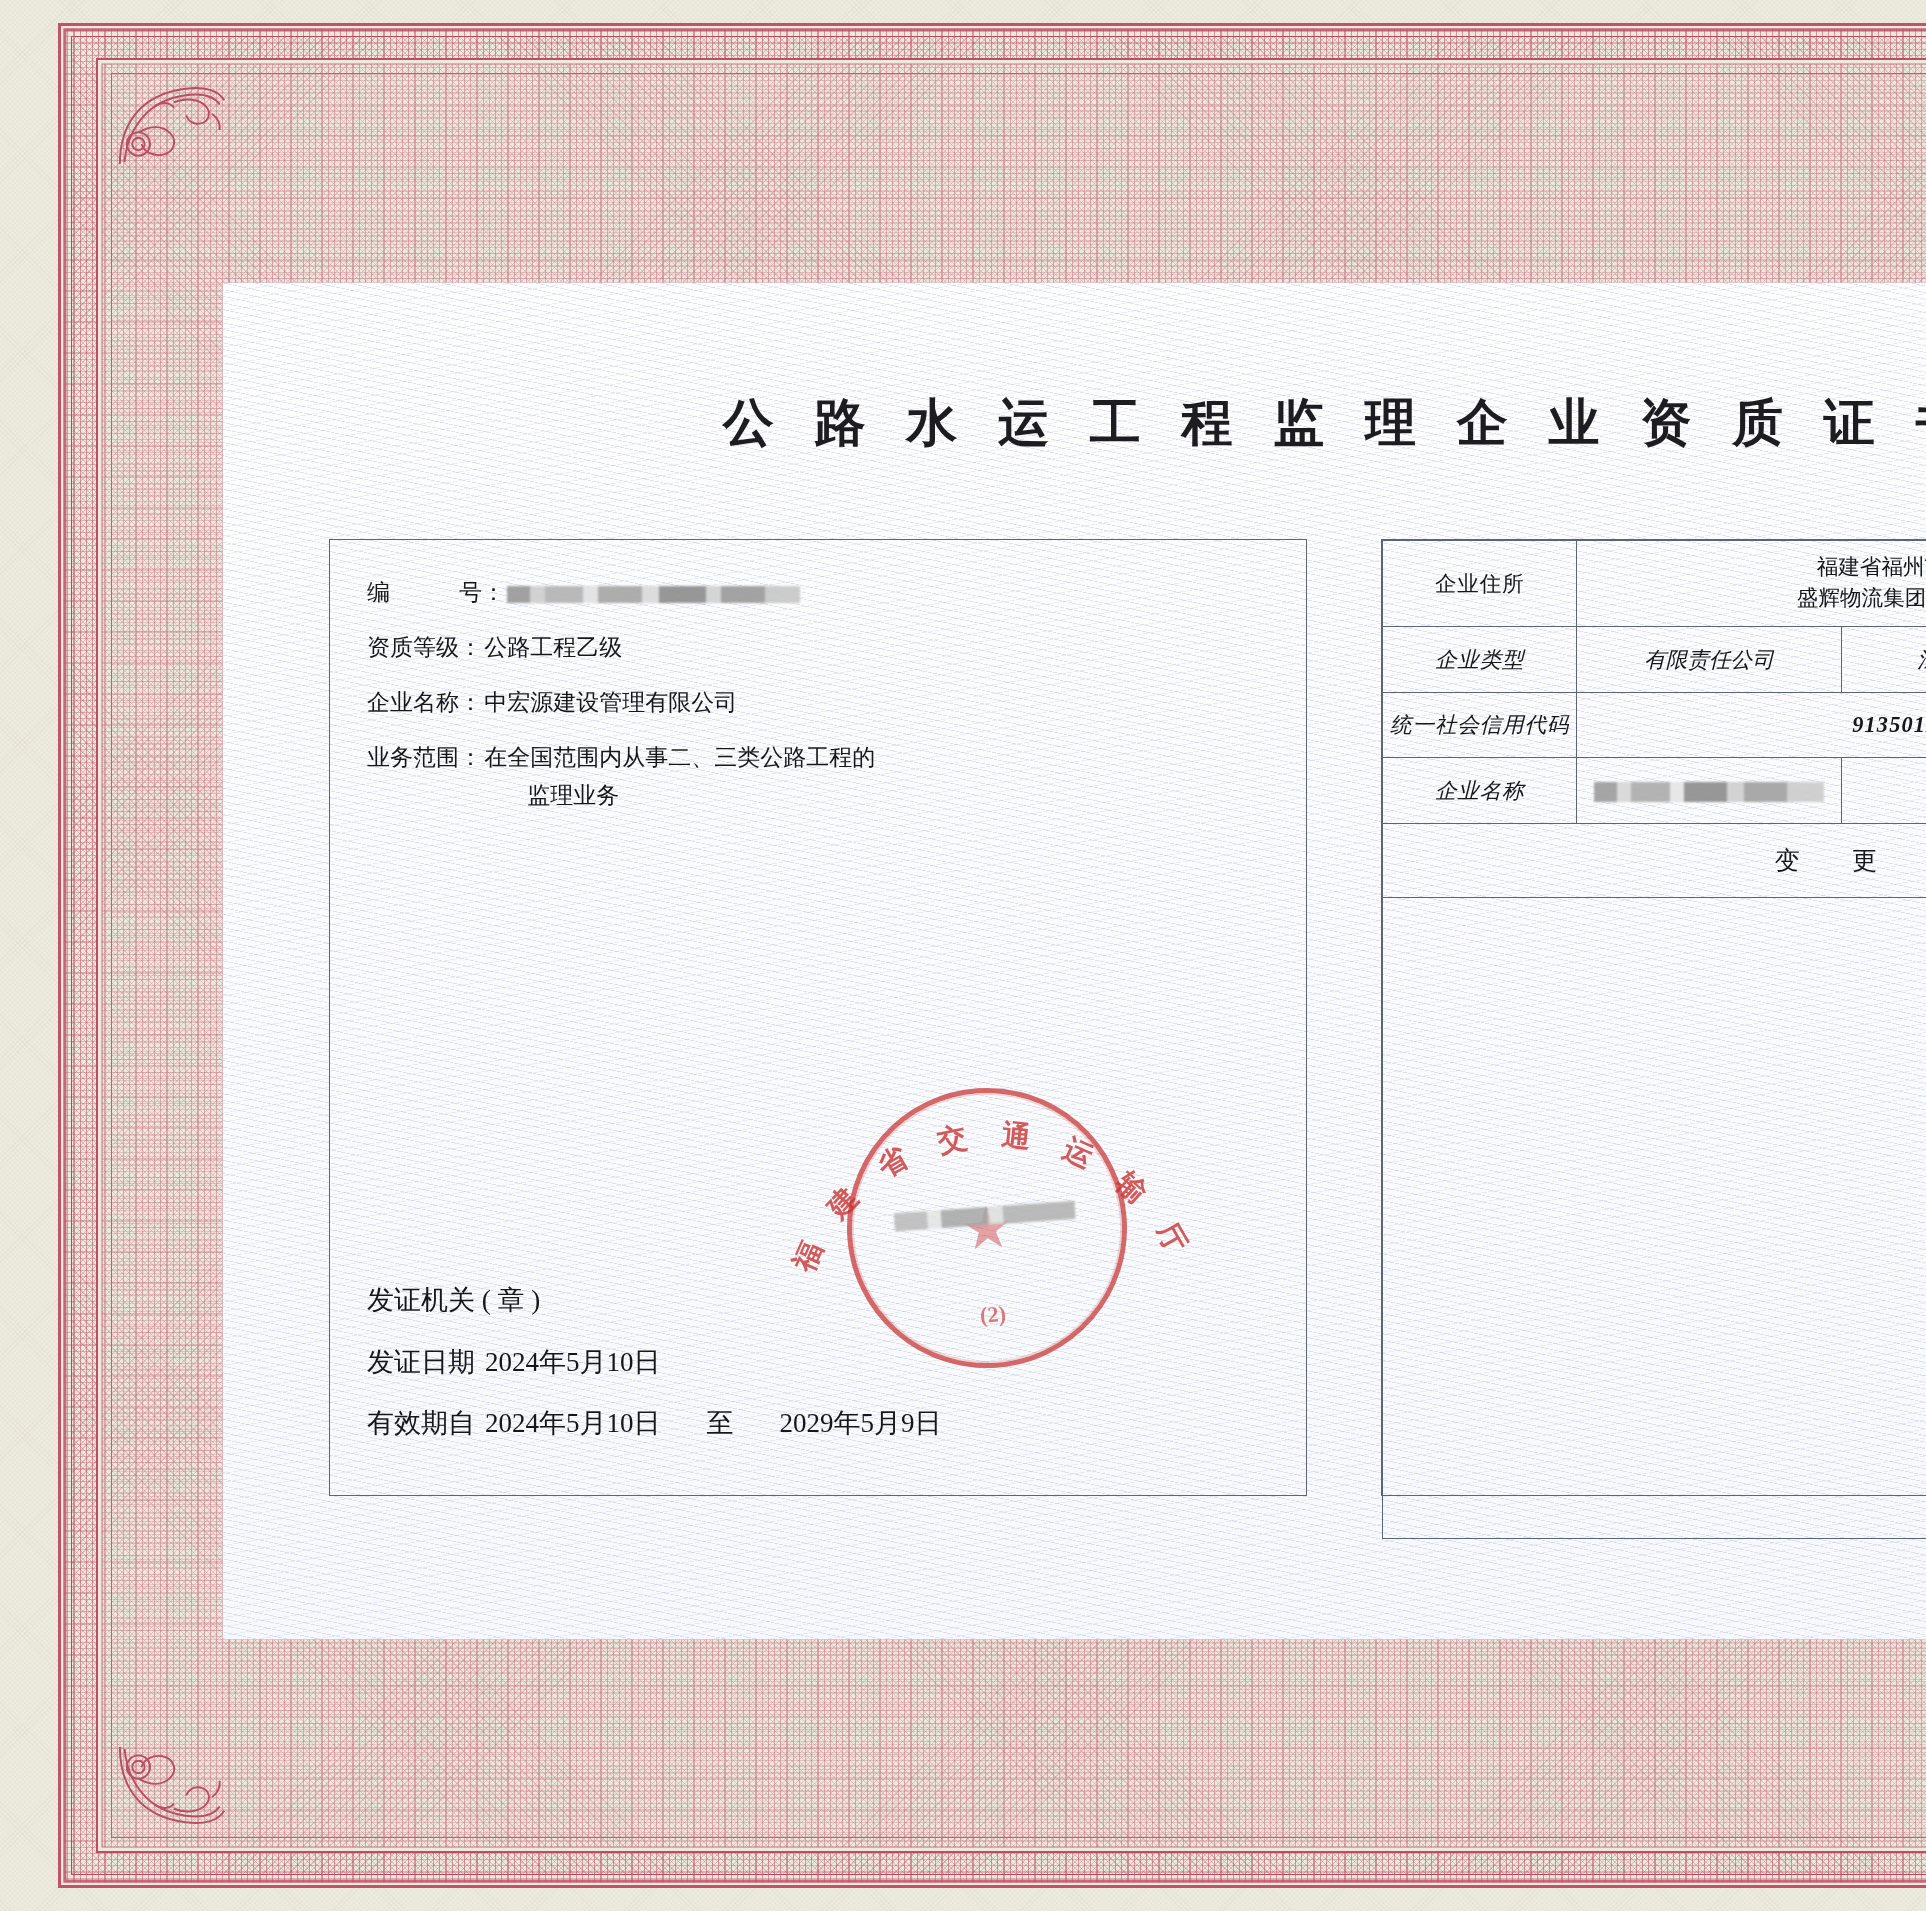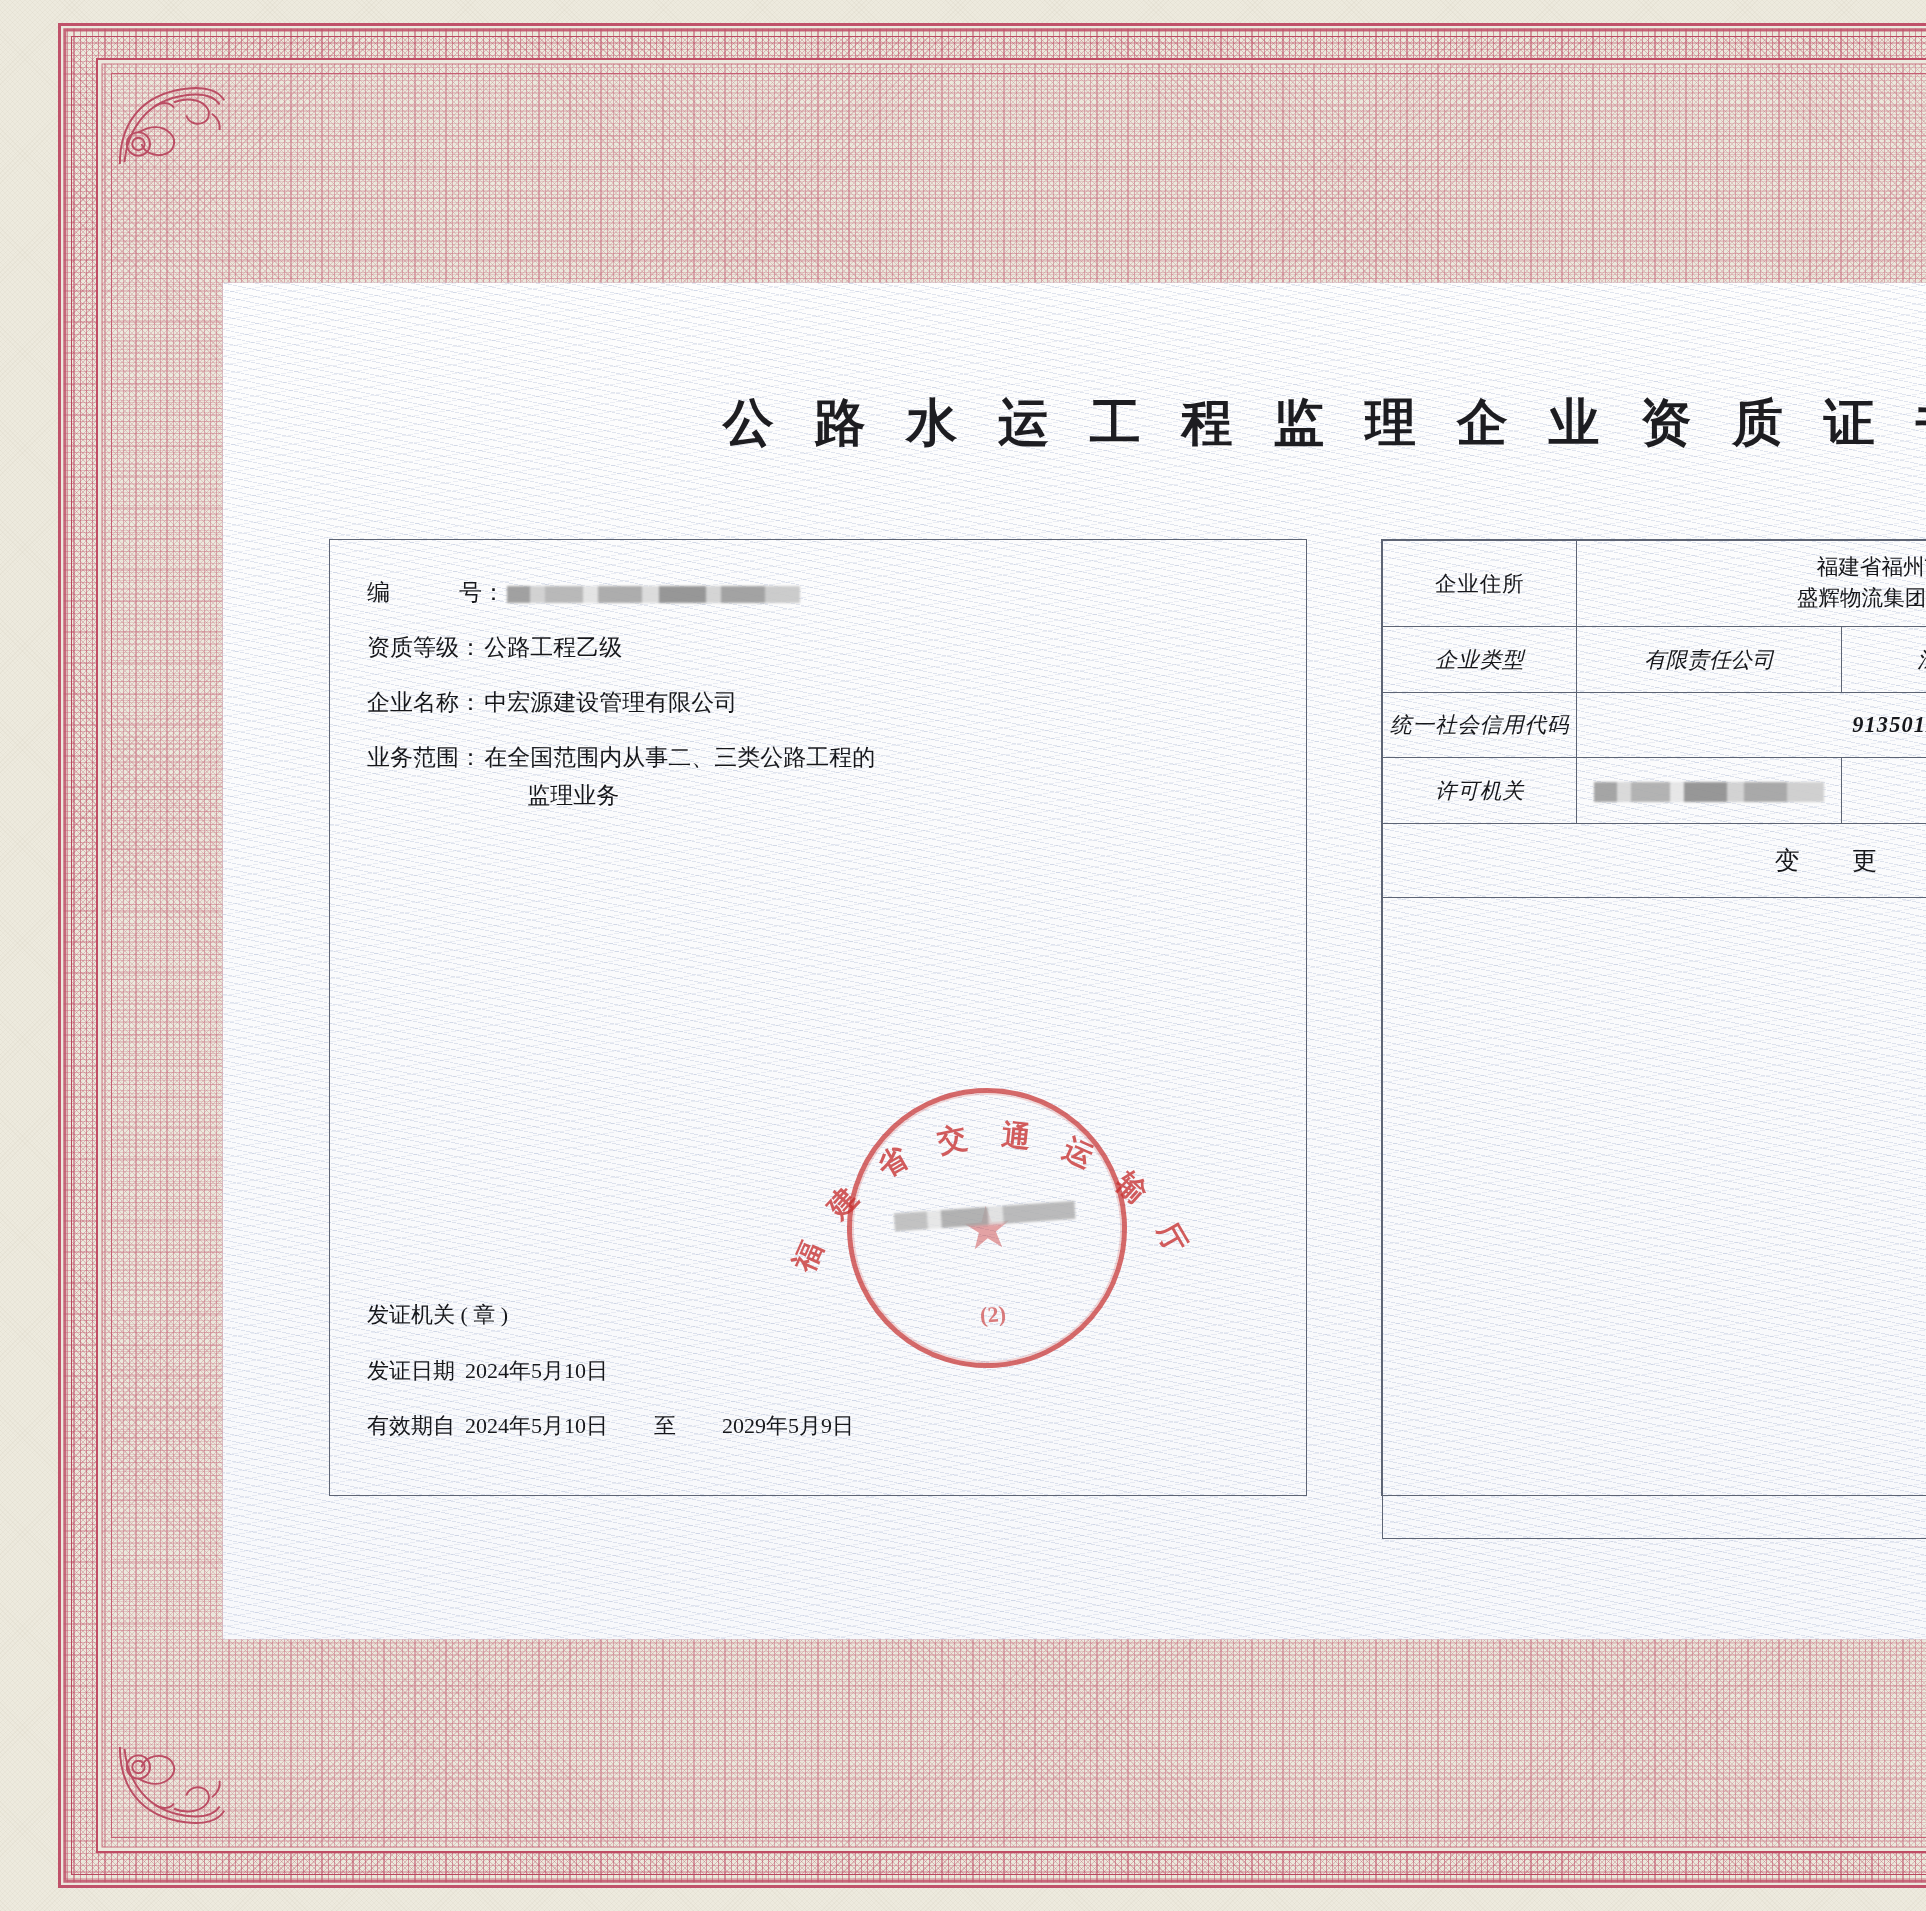--- a/index.html
+++ b/index.html
@@ -126,21 +126,21 @@
         #a7a7a7 31% 46%, #dadada 46% 52%,
         #8f8f8f 52% 68%, #d2d2d2 68% 73%,
         #9c9c9c 73% 88%, #c8c8c8 88% 100%);
     filter: blur(1px);
     opacity: .92;
   }
 
   .issue-block {
     position: absolute;
     left: 37px; bottom: 42px;
-    font-size: 22px;
+    font-size: 27px;
     color: #16171b;
   }
   .issue-block .irow { display: flex; align-items: flex-end; margin-bottom: 25.4px; }
   .issue-block .irow:last-child { margin-bottom: 12px; justify-content: center; }
   .issue-block .ilbl { white-space: pre; }
   .issue-block .ival { padding-left: 10px; }
   .issue-block .ival.mid { padding-left: 46px; }
 
   
   .seal {
@@ -351,21 +351,21 @@
           <td class="k h">企业类型</td>
           <td class="h">有限责任公司</td>
           <td class="k h">法定代表人</td>
 
         </tr>
         <tr>
           <td class="k h">统一社会信用代码</td>
           <td class="h code-val" colspan="3">91350111M0001D9M98</td>
         </tr>
         <tr>
-          <td class="k h">许可机关</td>
+          <td class="k h">企业名称</td>
           <td class="h">
             <span class="redact-cell"></span>
           </td>
           <td class="k h">批准文号</td>
 
         </tr>
         <tr>
           <td class="change-head" colspan="4">变  更  栏</td>
         </tr>
         <tr>

